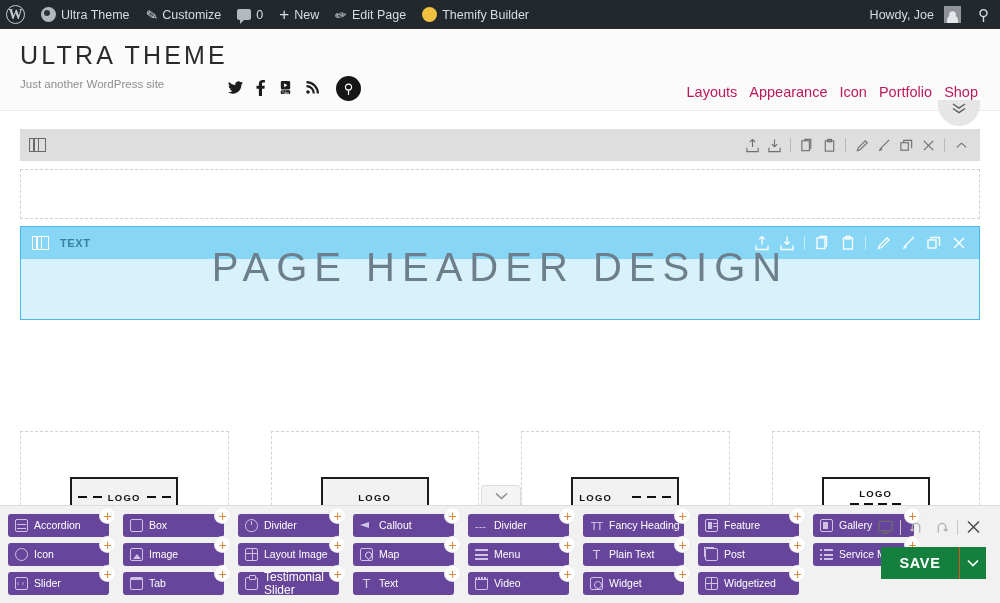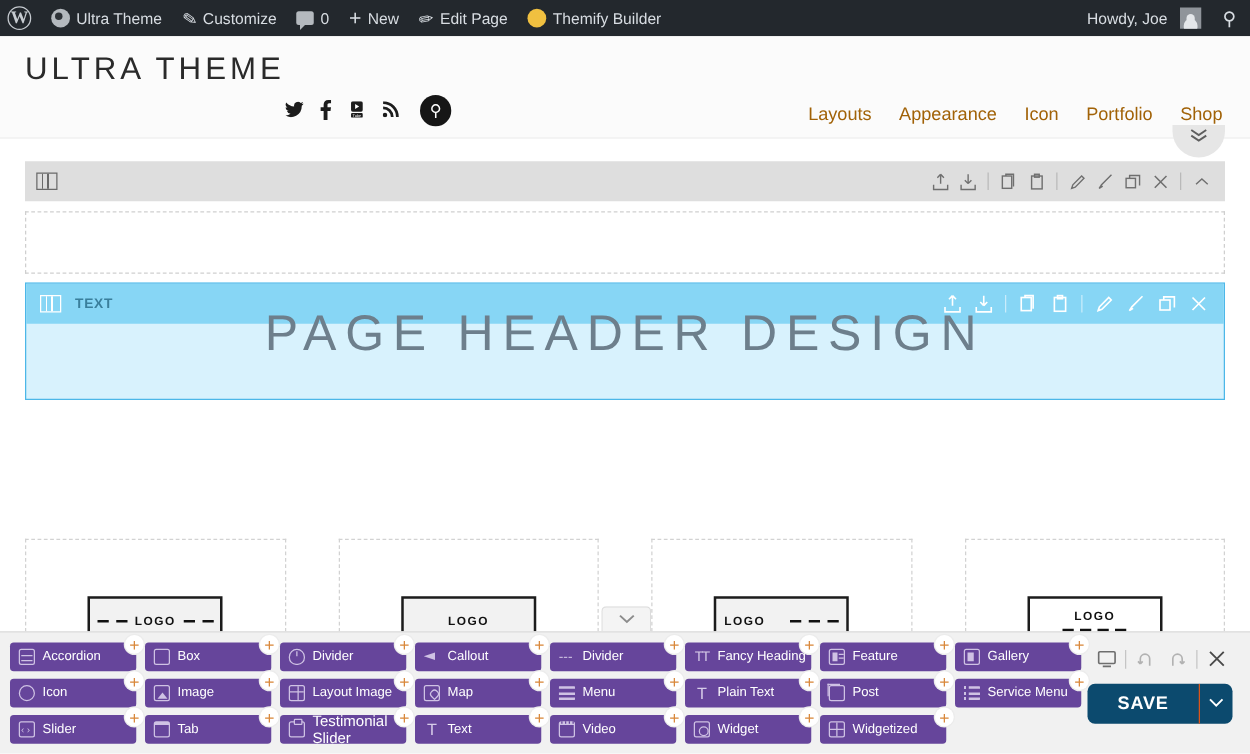--- a/index.html
+++ b/index.html
@@ -92,21 +92,21 @@
     display: flex; align-items: center; gap: 13px;
   }
   .soc { color: #1c1c1c; font-size: 14px; line-height: 1; display:inline-block; }
   .soc-search {
     width: 25px; height: 25px; border-radius: 50%; background: #161616;
     color: #fff; display: flex; align-items: center; justify-content: center;
     font-size: 13px; margin-left: 3px;
   }
   #mainnav {
     position: absolute; right: 22px; top: 55px;
-    display: flex; gap: 22px; font-size: 14.5px; color: #a16207;
+    display: flex; gap: 12px; font-size: 14.5px; color: #be185d;
   }
   #mainnav span { cursor: default; }
 
   
   #canvas {
     position: absolute; top: 111px; left: 0; width: 1000px; height: 492px;
     background: #ffffff;
   }
 
   
@@ -230,21 +230,21 @@
   .dashrow { display:flex; gap: 5px; }
 
   
   #panel {
     position: absolute; left: 0; top: 505px; width: 1000px; height: 98px;
     background: #f1f1f1;
     border-top: 1px solid #dcdcdc;
   }
   #panel-grid {
     position: absolute; left: 8px; top: 8px;
-    display: flex; gap: 7px;
+    display: flex; gap: 14px;
   }
   .pcol { display: flex; flex-direction: column; gap: 6px; }
   .mod {
     position: relative;
     width: 101px; height: 23px;
     background: #66459b;
     border-radius: 3px;
     display: flex; align-items: center; gap: 6px;
     padding-left: 7px;
     color: #ffffff; font-size: 10.5px;
@@ -320,22 +320,22 @@
   
   #panel-right {
     position: absolute; right: 14px; top: 10px;
     display: flex; flex-direction: column; align-items: flex-end; gap: 9px;
   }
   #panel-icons { display: flex; align-items: center; gap: 0; color: #6e6e6e; }
   #panel-icons .tool { width: 26px; height: 22px; font-size: 16px; color: #6e6e6e; }
   #panel-icons .tsep { height: 15px; background: #c5c5c5; margin: 0 2px; }
   #savebtn {
     display: flex; align-items: stretch;
-    background: #0c4a6e; border-radius: 6px; overflow: hidden;
-    height: 32px; width: 116px;
+    background: #15803d; border-radius: 0; overflow: hidden;
+    height: 32px; width: 105px;
   }
   #save-main {
     flex: 1 1 auto; display: flex; align-items: center; justify-content: center;
     color: #fff; font-size: 14.5px; font-weight: bold; letter-spacing: .6px;
   }
   #save-caret {
     width: 27px; display: flex; align-items: center; justify-content: center;
     color: #fff; font-size: 11px; border-left: 1px solid #d9551a;
   }
 </style>
@@ -378,20 +378,21 @@
     </div>
     <div class="ab-item ab-search">
       <span>⚲</span>
     </div>
   </div>
 </div>
 
 <div id="siteheader">
   <div id="logoblock">
     <div id="sitename">ULTRA THEME</div>
+    <div id="tagline">Just another WordPress site</div>
   </div>
 
   <div id="socialicons">
     <span class="soc">
       <svg width="15" height="13" viewBox="0 0 16 13">
           <path fill="#1c1c1c" d="M16 1.5a6.6 6.6 0 0 1-1.9.5A3.3 3.3 0 0 0 15.5.2a6.6 6.6 0 0 1-2.1.8A3.3 3.3 0 0 0 7.8 4 9.3 9.3 0 0 1 1.1.6a3.3 3.3 0 0 0 1 4.4 3.3 3.3 0 0 1-1.5-.4 3.3 3.3 0 0 0 2.6 3.2 3.3 3.3 0 0 1-1.5.1 3.3 3.3 0 0 0 3 2.3A6.6 6.6 0 0 1 0 11.6 9.3 9.3 0 0 0 14.3 3.7c0-.1 0-.3 0-.4A6.6 6.6 0 0 0 16 1.5z"></path>
         </svg>
     </span>
     <span class="soc">
       <svg width="9" height="16" viewBox="0 0 9 16">

